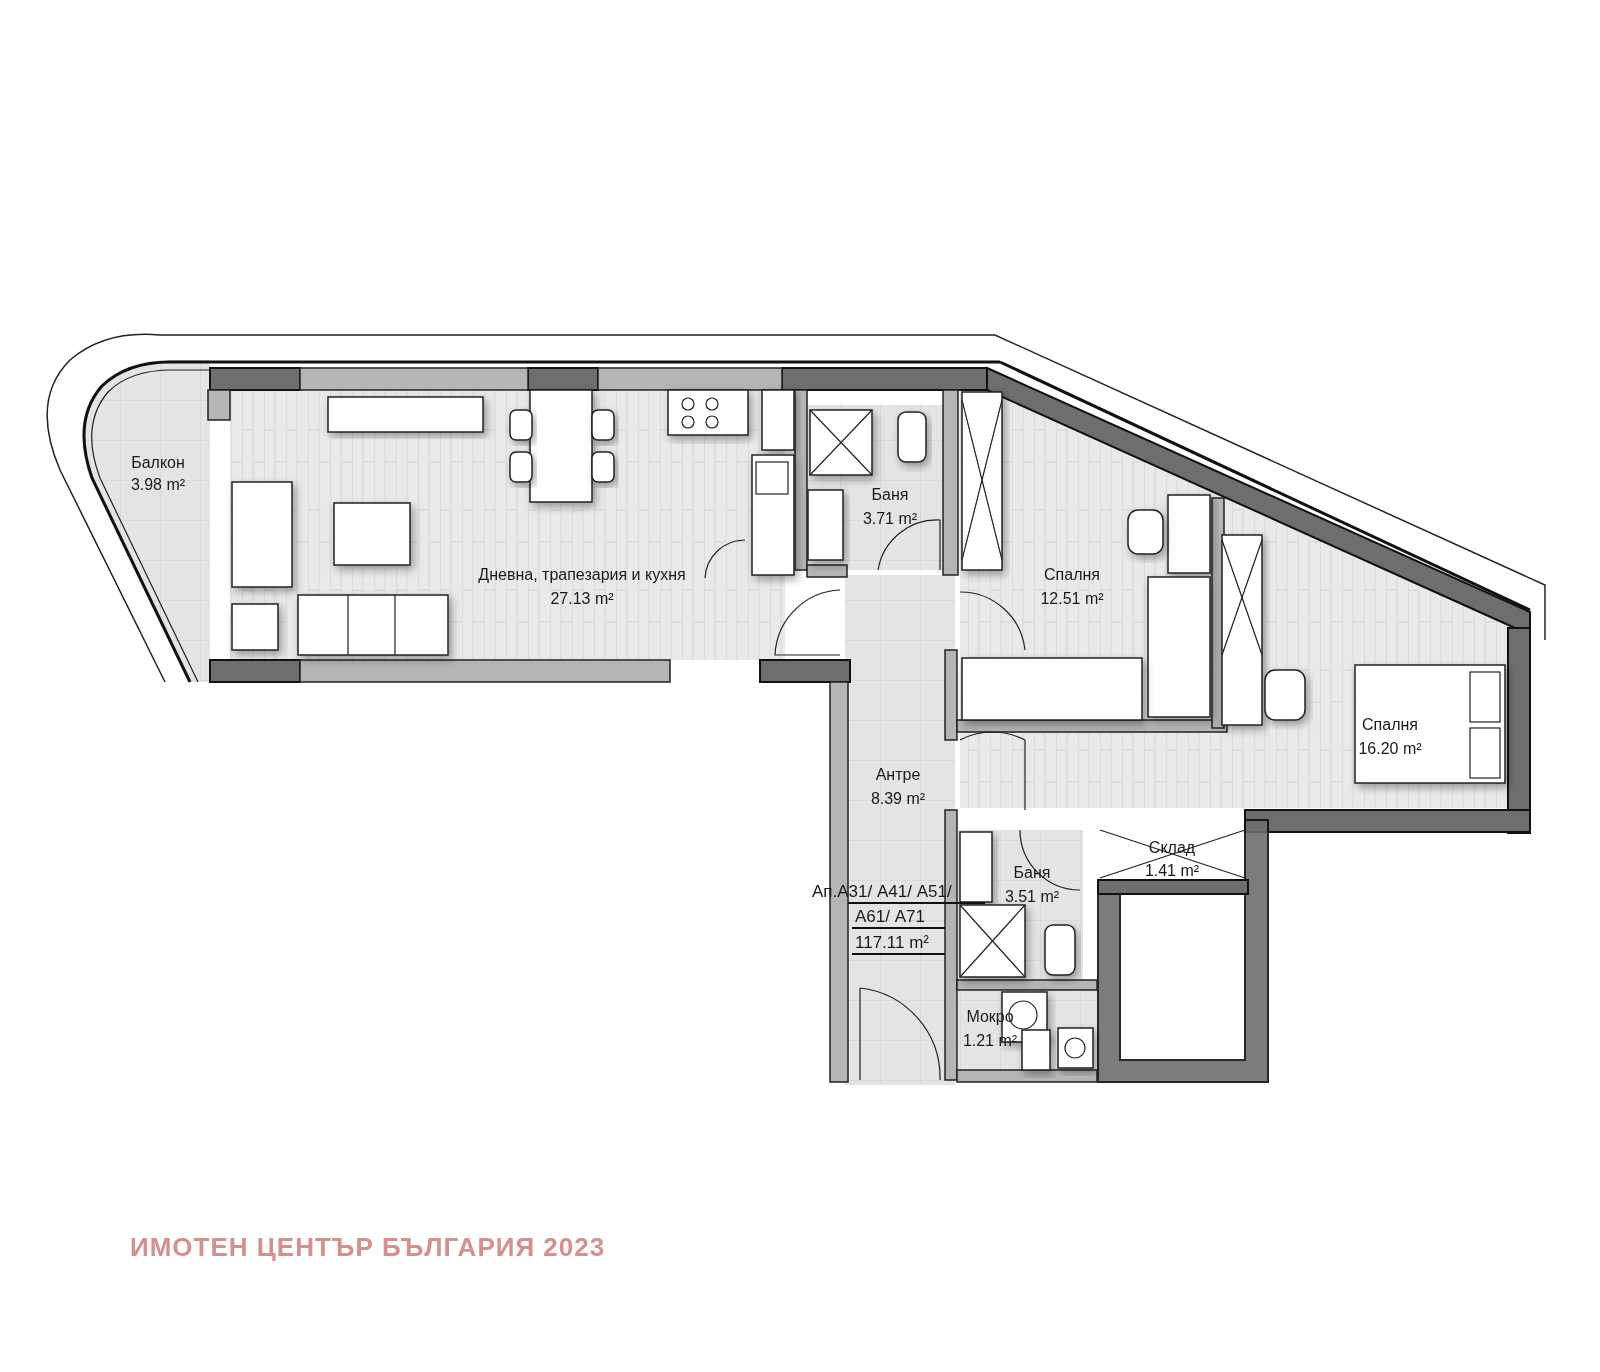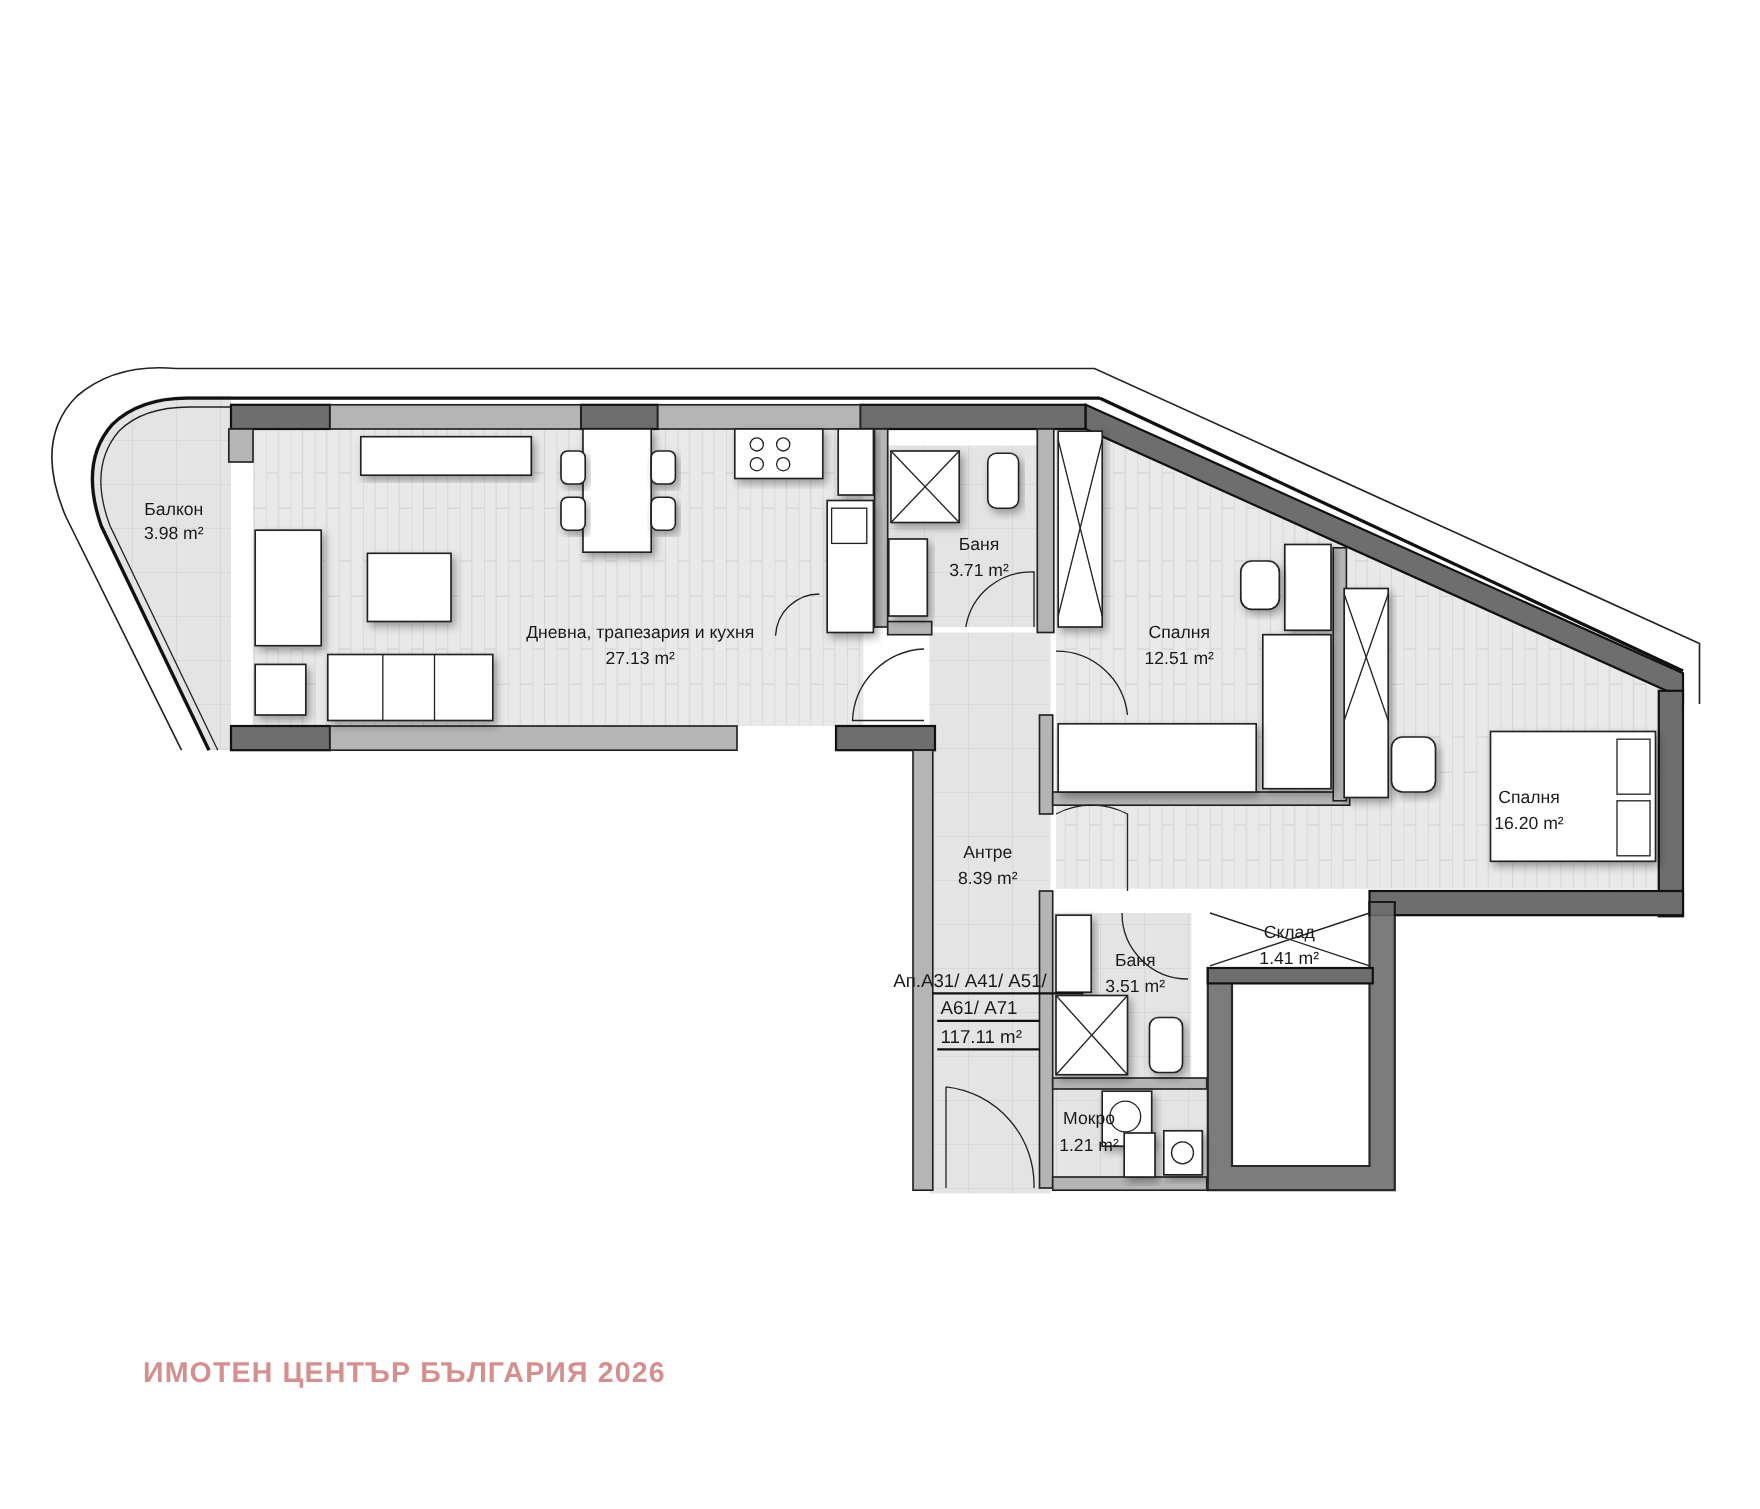--- a/index.html
+++ b/index.html
@@ -200,13 +200,13 @@
   <g>
     <text class="apt" x="812" y="897">Ап.А31/ А41/ А51/</text>
     <line x1="848" y1="903" x2="985" y2="903" stroke="#111" stroke-width="2"></line>
     <text class="apt" x="855" y="922">А61/ А71</text>
     <line x1="852" y1="928" x2="945" y2="928" stroke="#111" stroke-width="2"></line>
     <text class="apt" x="855" y="948">117.11 m²</text>
     <line x1="852" y1="954" x2="945" y2="954" stroke="#111" stroke-width="2"></line>
   </g>
 </svg>
 
-<div class="watermark">ИМОТЕН ЦЕНТЪР БЪЛГАРИЯ 2026</div>
+<div class="watermark">ИМОТЕН ЦЕНТЪР БЪЛГАРИЯ 2023</div>
 
 </body></html>

